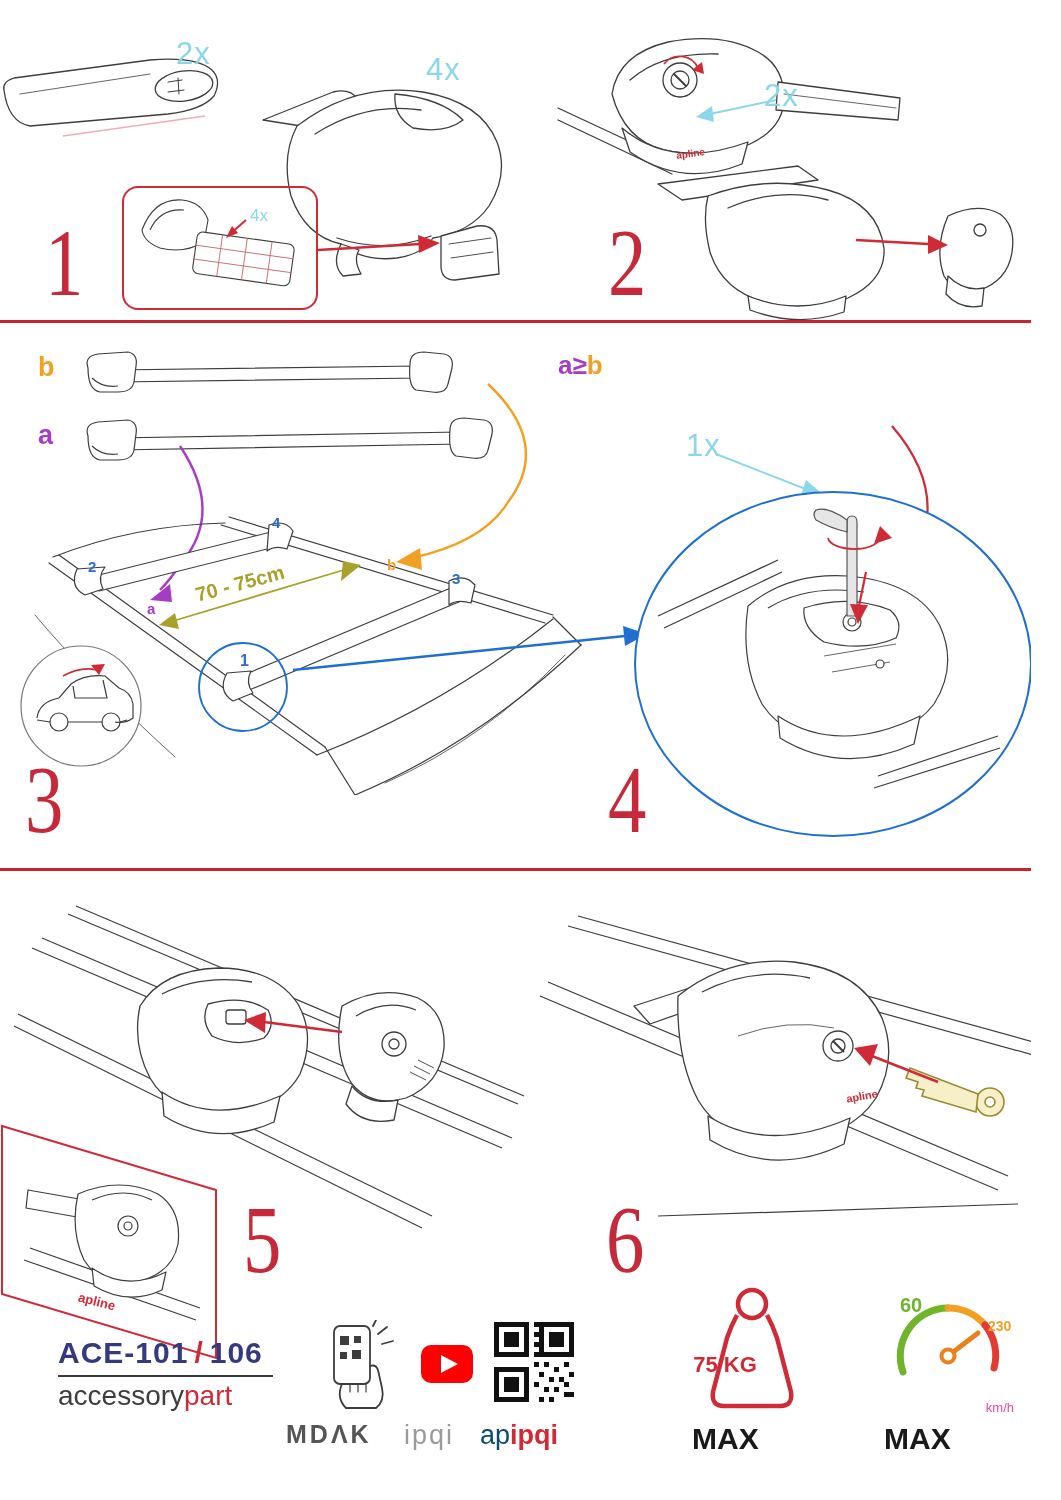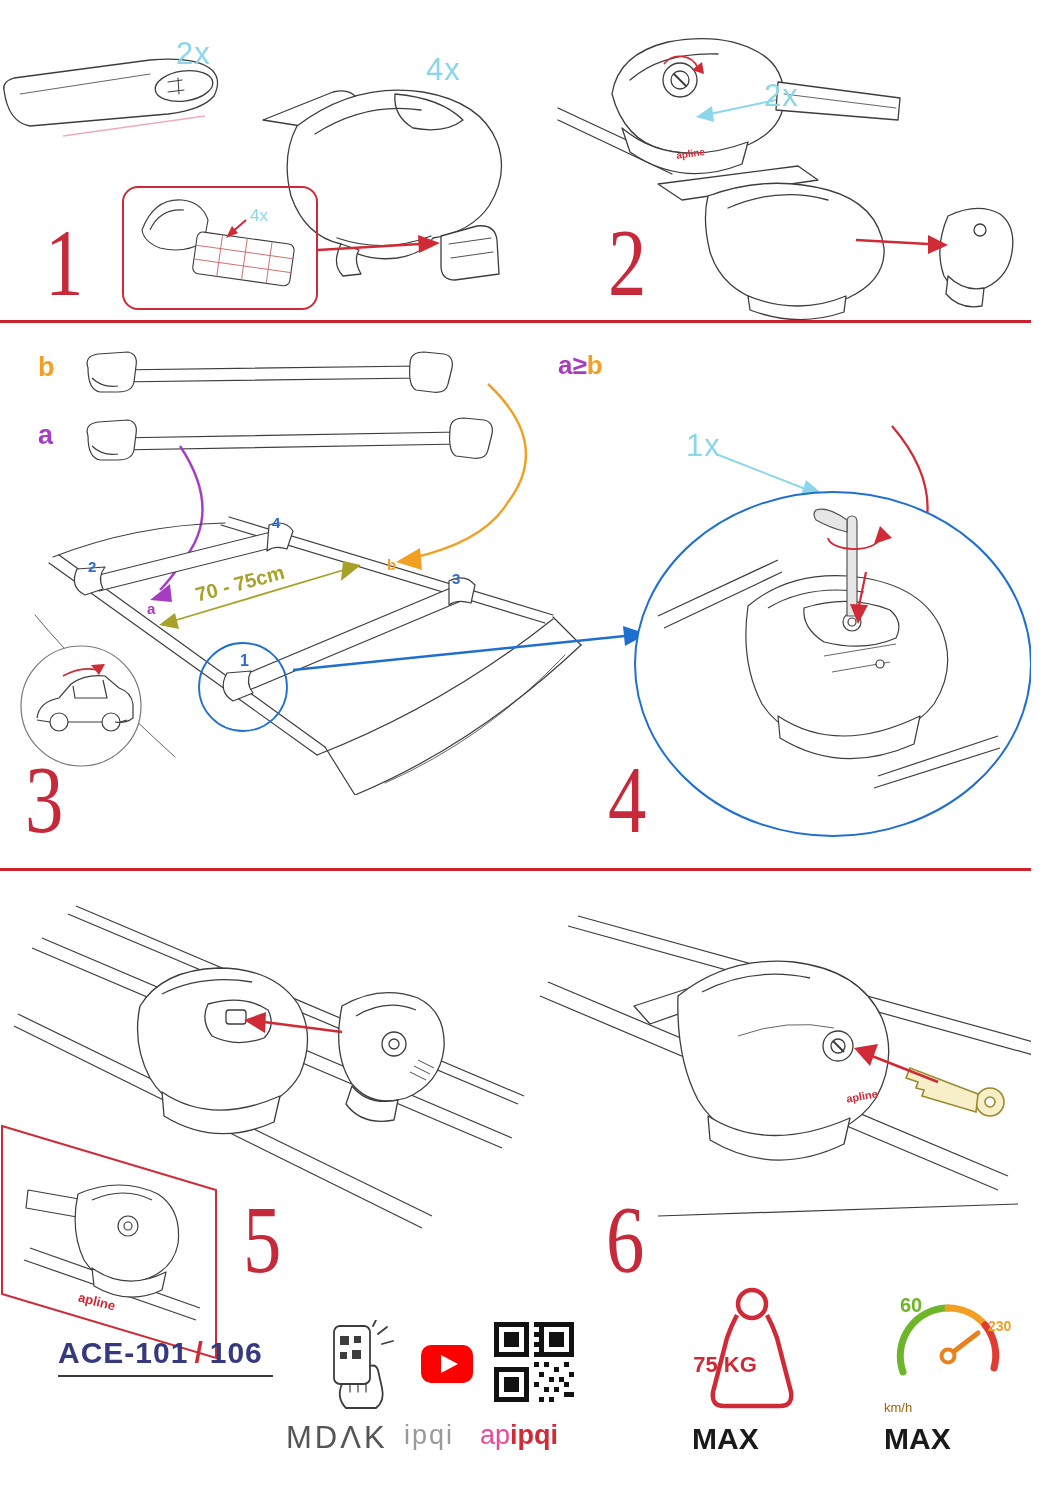--- a/index.html
+++ b/index.html
@@ -20,29 +20,29 @@
   .first{font-size:40px;font-weight:bold;color:#2f6cc6}
   .cond{font-size:26px;font-weight:bold}
   .distance{font-size:20px;font-weight:bold;color:#a8a22b;transform:rotate(-15deg);transform-origin:left center;display:inline-block}
   .aplogo{font-size:11px;font-weight:bold;color:#cf2a36;display:inline-block}
   .model{font-size:30px;font-weight:600;color:#35397d;letter-spacing:1px}
   .model .slash{color:#cf2a36;padding:0 6px}
   .rule{height:2px;background:#3a3a3a;margin:5px 0 3px 0}
   .brand{font-size:28px;letter-spacing:0}
   .brand .b1{color:#3d3d3d}
   .brand .b2{color:#cf2a36}
-  .mdak{font-size:31px;font-weight:normal;color:#555;letter-spacing:3px}
+  .mdak{font-size:25px;font-weight:bold;color:#555;letter-spacing:3px}
   .ipqi{font-size:27px;font-weight:500;color:#9a9a9a;letter-spacing:2px}
-  .apline .p1{font-size:27px;color:#ec4899}
+  .apline .p1{font-size:27px;color:#0c4a6e}
   .apline .p2{font-size:27px;font-weight:bold;color:#cf2a36}
   .maxlabel{font-size:30px;font-weight:600;color:#1a1a1a;text-align:left}
   .wval{font-size:22px;font-weight:bold;color:#cf2a36;text-align:center}
   .speedlow{font-size:20px;font-weight:bold;color:#6fb52a}
   .speedhigh{font-size:14px;font-weight:bold;color:#f2a024}
-  .speedunit{font-size:13px;color:#a16207;text-align:left}
+  .speedunit{font-size:13px;color:#ec4899;text-align:right}
   svg{display:block}
 </style>
 </head>
 <body>
 
 <div id="sheet">
 
   <svg class="abs" style="left:0;top:52px" width="235" height="95" viewBox="0 0 235 95">
     <g stroke="#3d3d3d" stroke-width="1.3" fill="#fff" stroke-linejoin="round" stroke-linecap="round">
       <path d="M4,38 Q2,30 14,26 L150,8 Q196,4 212,18 Q222,28 214,44 Q202,58 168,62 L30,74 Q8,70 4,38 Z"></path>
@@ -326,20 +326,21 @@
     </g>
     <path d="M400,196 L334,170" stroke="#cf2a36" stroke-width="2.6" fill="none"></path>
     <polygon points="340,158 316,162 332,180" fill="#cf2a36"></polygon>
   </svg>
   <span class="abs aplogo" style="left:846px;top:1090px;transform:rotate(-10deg)">apline</span>
   <span class="abs stepnum" style="left:606px;top:1192px">6</span>
 
   <div class="abs" style="left:58px;top:1336px;width:215px">
     <div class="model"><span>ACE-101</span><span class="slash">/</span><span>106</span></div>
     <div class="rule"></div>
+    <div class="brand"><span class="b1">accessory</span><span class="b2">part</span></div>
   </div>
 
   <svg class="abs" style="left:318px;top:1320px" width="85" height="95" viewBox="0 0 85 95">
     <g stroke="#3d3d3d" stroke-width="1.8" fill="none" stroke-linecap="round" stroke-linejoin="round">
       <rect x="16" y="6" width="36" height="58" rx="6"></rect>
       <path d="M60,14 l9,-7 M64,24 l11,-3 M55,6 l3,-6"></path>
       <path d="M24,64 Q18,78 28,88 L58,88 Q67,81 64,68 L60,50 Q58,44 52,46"></path>
       <path d="M32,64 L32,72 M40,64 L40,72 M48,64 L48,72" stroke-width="1.2"></path>
     </g>
     <g fill="#3d3d3d">

